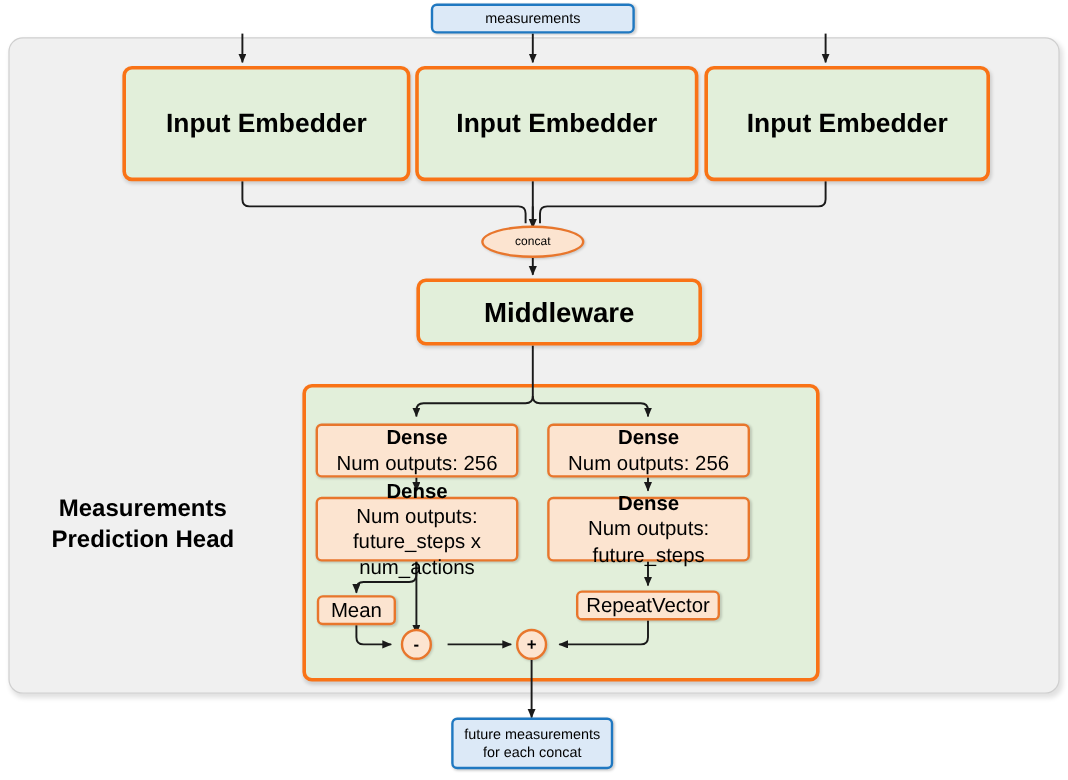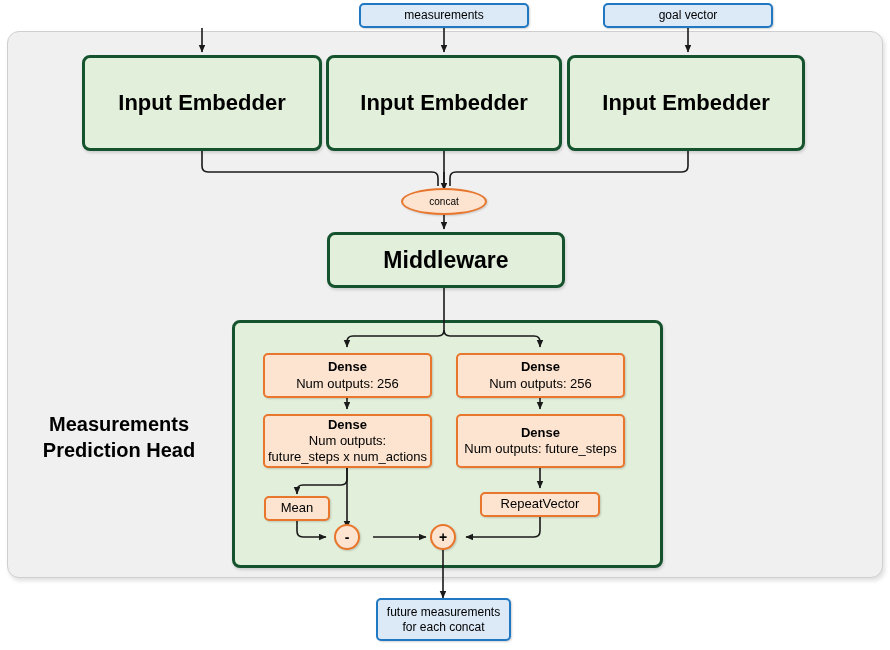--- a/index.html
+++ b/index.html
@@ -30,39 +30,40 @@
   .io-box {
     background: #dce9f7;
     border: 2px solid #1f78c1;
     border-radius: 5px;
     color: #000000;
     font-size: 12px;
     box-shadow: 1px 1px 2px rgba(0,0,0,0.18);
   }
   .green-box {
     background: #e2efda;
-    border: 3px solid #14532d;
+    border: 3px solid #f97316;
     border-radius: 8px;
     color: #000000;
     box-shadow: 1px 2px 3px rgba(0,0,0,0.14);
+    margin-left: 20px;
   }
   .embedder {
     font-size: 22px;
     font-weight: bold;
   }
   .middleware {
     font-size: 23px;
     font-weight: bold;
   }
   .orange-box {
     background: #fce4d0;
     border: 2px solid #e8762c;
     border-radius: 5px;
     color: #000000;
-    font-size: 13px;
+    font-size: 17px;
     box-shadow: 1px 1px 2px rgba(0,0,0,0.16);
   }
   .orange-box .ttl {
     font-weight: bold;
     display: block;
   }
   .outer-panel {
     position: absolute;
     box-sizing: border-box;
     background: #f0f0f0;
@@ -165,23 +166,20 @@
 
       <path d="M540,517 L540,531 Q540,537 534,537 L466,537" marker-end="url(#ah)"></path>
 
       <path d="M443,550 L443,598" marker-end="url(#ah)"></path>
     </g>
   </svg>
 
   <div class="node io-box" style="left:359px; top:3px; width:170px; height:25px;">
     <span>measurements</span>
   </div>
-  <div class="node io-box" style="left:603px; top:3px; width:170px; height:25px;">
-    <span>goal vector</span>
-  </div>
 
   <div class="node green-box embedder" style="left:82px; top:55px; width:240px; height:96px;">
     <span>Input Embedder</span>
   </div>
   <div class="node green-box embedder" style="left:326px; top:55px; width:236px; height:96px;">
     <span>Input Embedder</span>
   </div>
   <div class="node green-box embedder" style="left:567px; top:55px; width:238px; height:96px;">
     <span>Input Embedder</span>
   </div>

